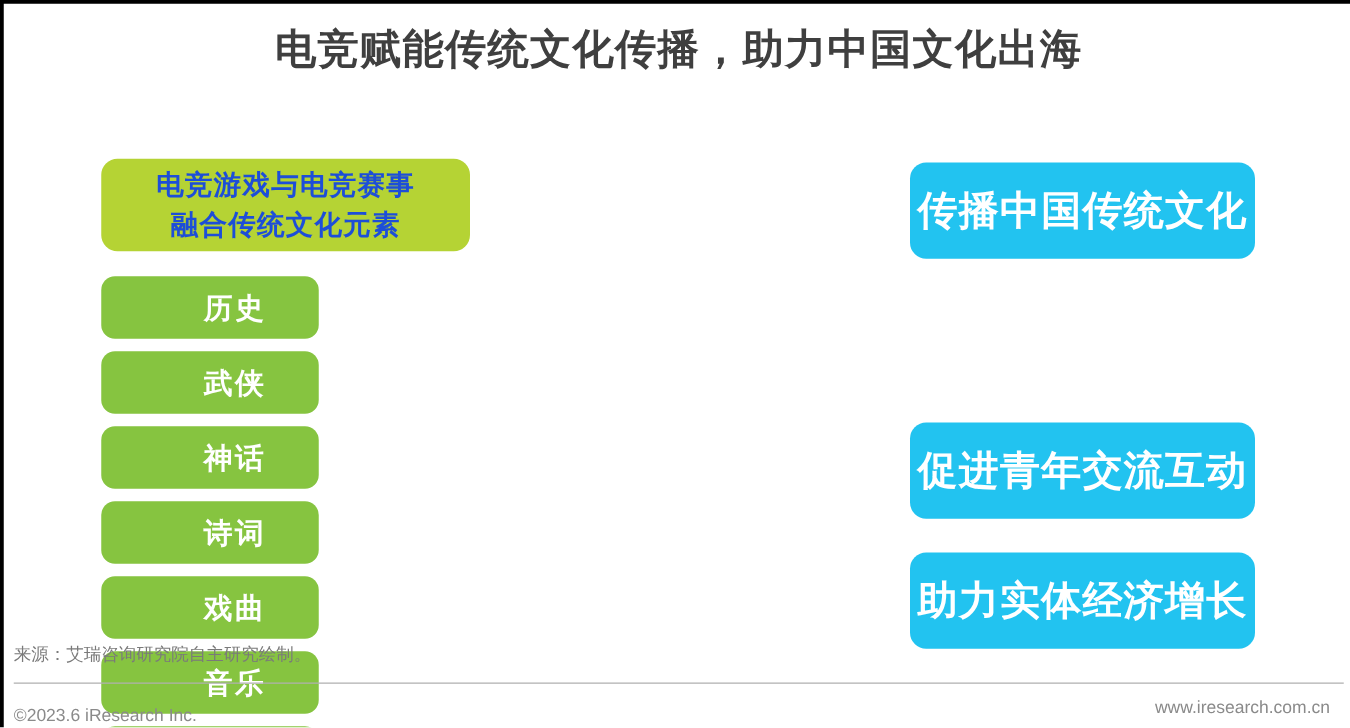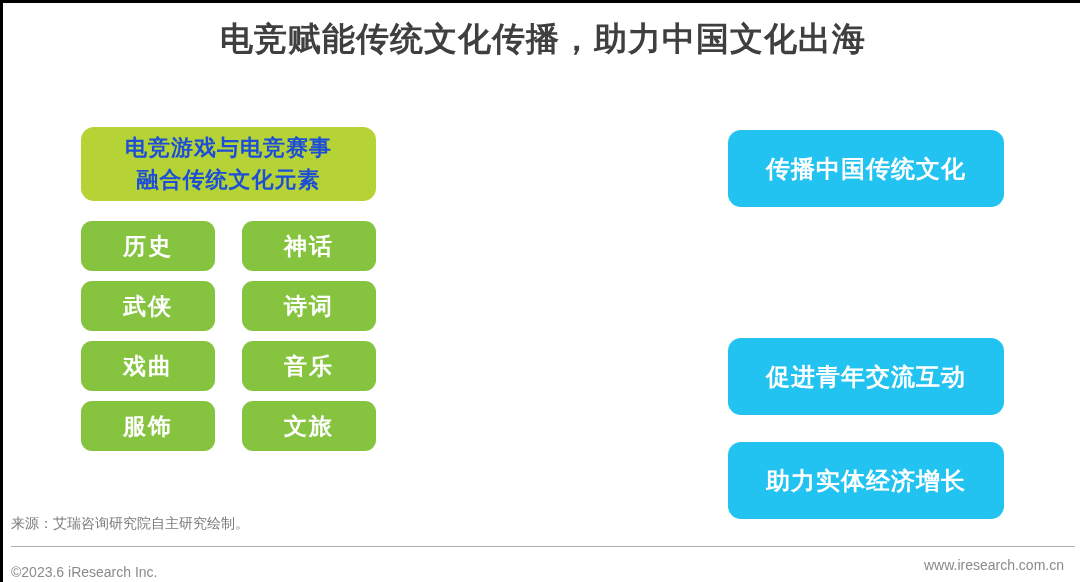--- a/index.html
+++ b/index.html
@@ -70,20 +70,21 @@
     height: 50px;
     background: #86c440;
     border-radius: 11px;
     display: flex;
     align-items: center;
     justify-content: center;
     color: #ffffff;
     font-size: 23px;
     font-weight: bold;
     letter-spacing: 2px;
+    padding-left: 40px;
   }
 
   
   #arrow-wrap {
     position: absolute;
     left: 398px;
     top: 262px;
     width: 322px;
     height: 120px;
   }
@@ -120,21 +121,21 @@
     position: absolute;
     left: 725px;
     width: 276px;
     height: 77px;
     background: #22c3f0;
     border-radius: 13px;
     display: flex;
     align-items: center;
     justify-content: center;
     color: #ffffff;
-    font-size: 24px;
+    font-size: 32px;
     font-weight: bold;
     letter-spacing: 1px;
   }
 
   
   #source-note {
     position: absolute;
     left: 8px;
     top: 512px;
     font-size: 14px;
@@ -174,22 +175,22 @@
 
   <div id="title">电竞赋能传统文化传播，助力中国文化出海</div>
 
   <div id="green-header">
     <span>电竞游戏与电竞赛事</span>
     <span>融合传统文化元素</span>
   </div>
 
   <div id="tag-grid">
     <div class="tag-box">历史</div>
+    <div class="tag-box">武侠</div>
     <div class="tag-box">神话</div>
-    <div class="tag-box">武侠</div>
     <div class="tag-box">诗词</div>
     <div class="tag-box">戏曲</div>
     <div class="tag-box">音乐</div>
     <div class="tag-box">服饰</div>
     <div class="tag-box">文旅</div>
   </div>
 
 
   <div class="blue-box" style="top:127px;">传播中国传统文化</div>
   <div class="blue-box" style="top:335px;">促进青年交流互动</div>

